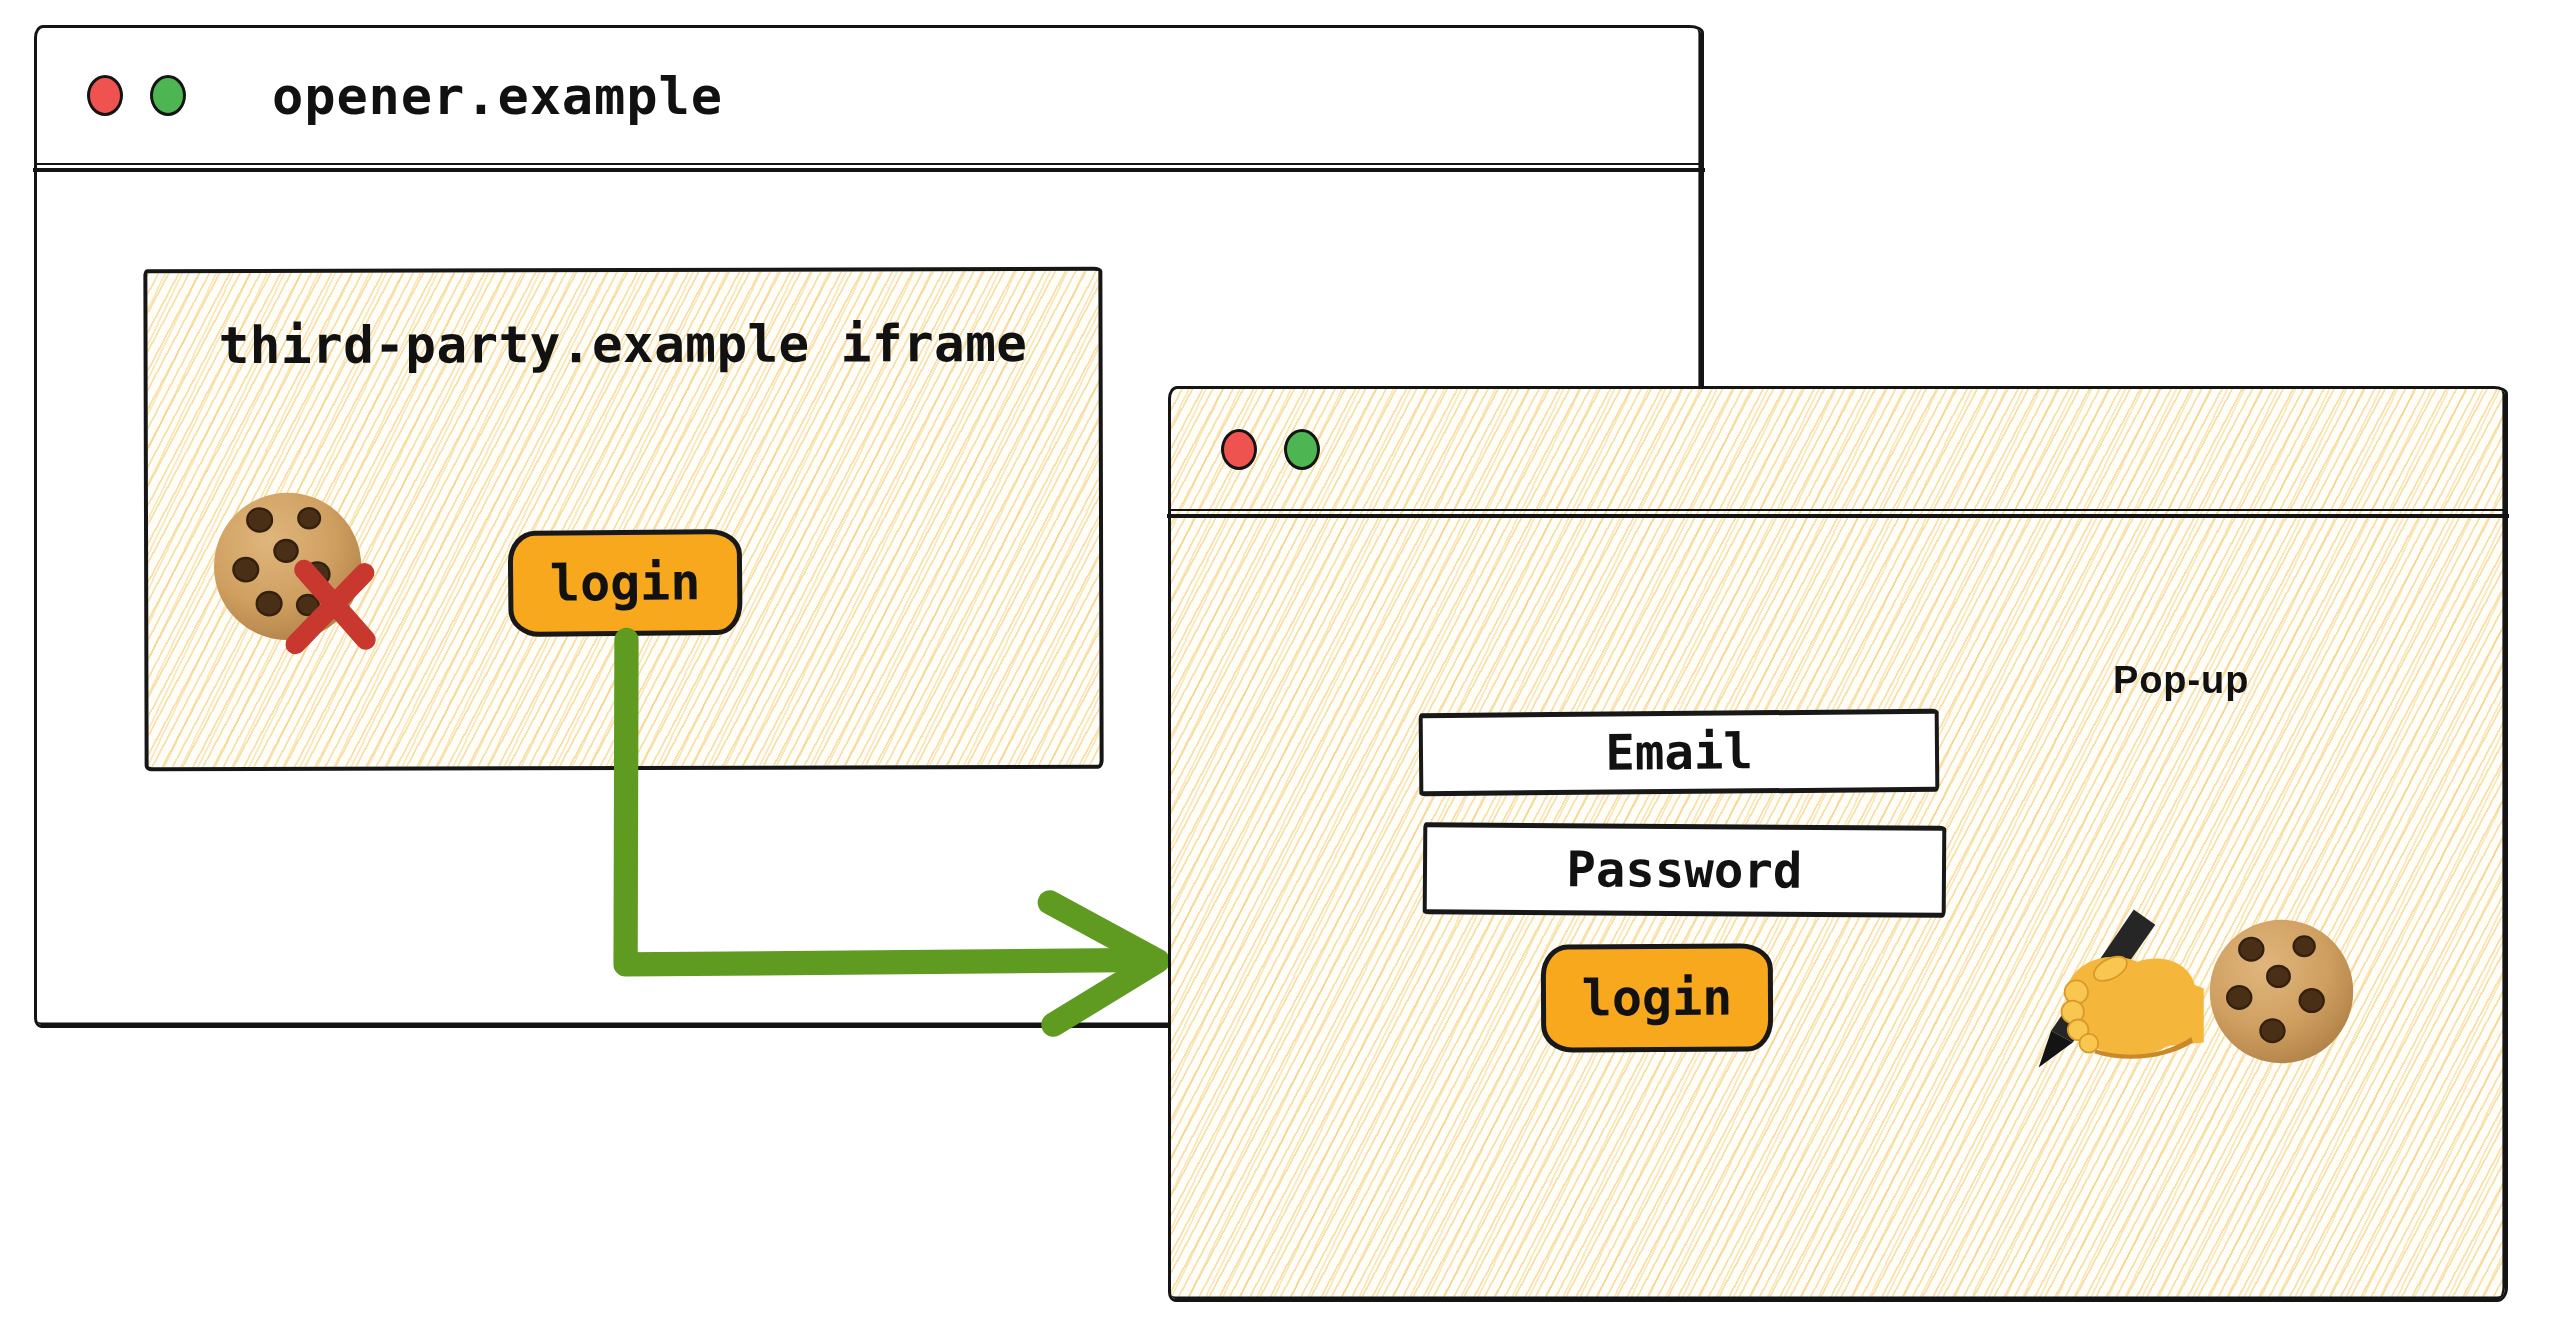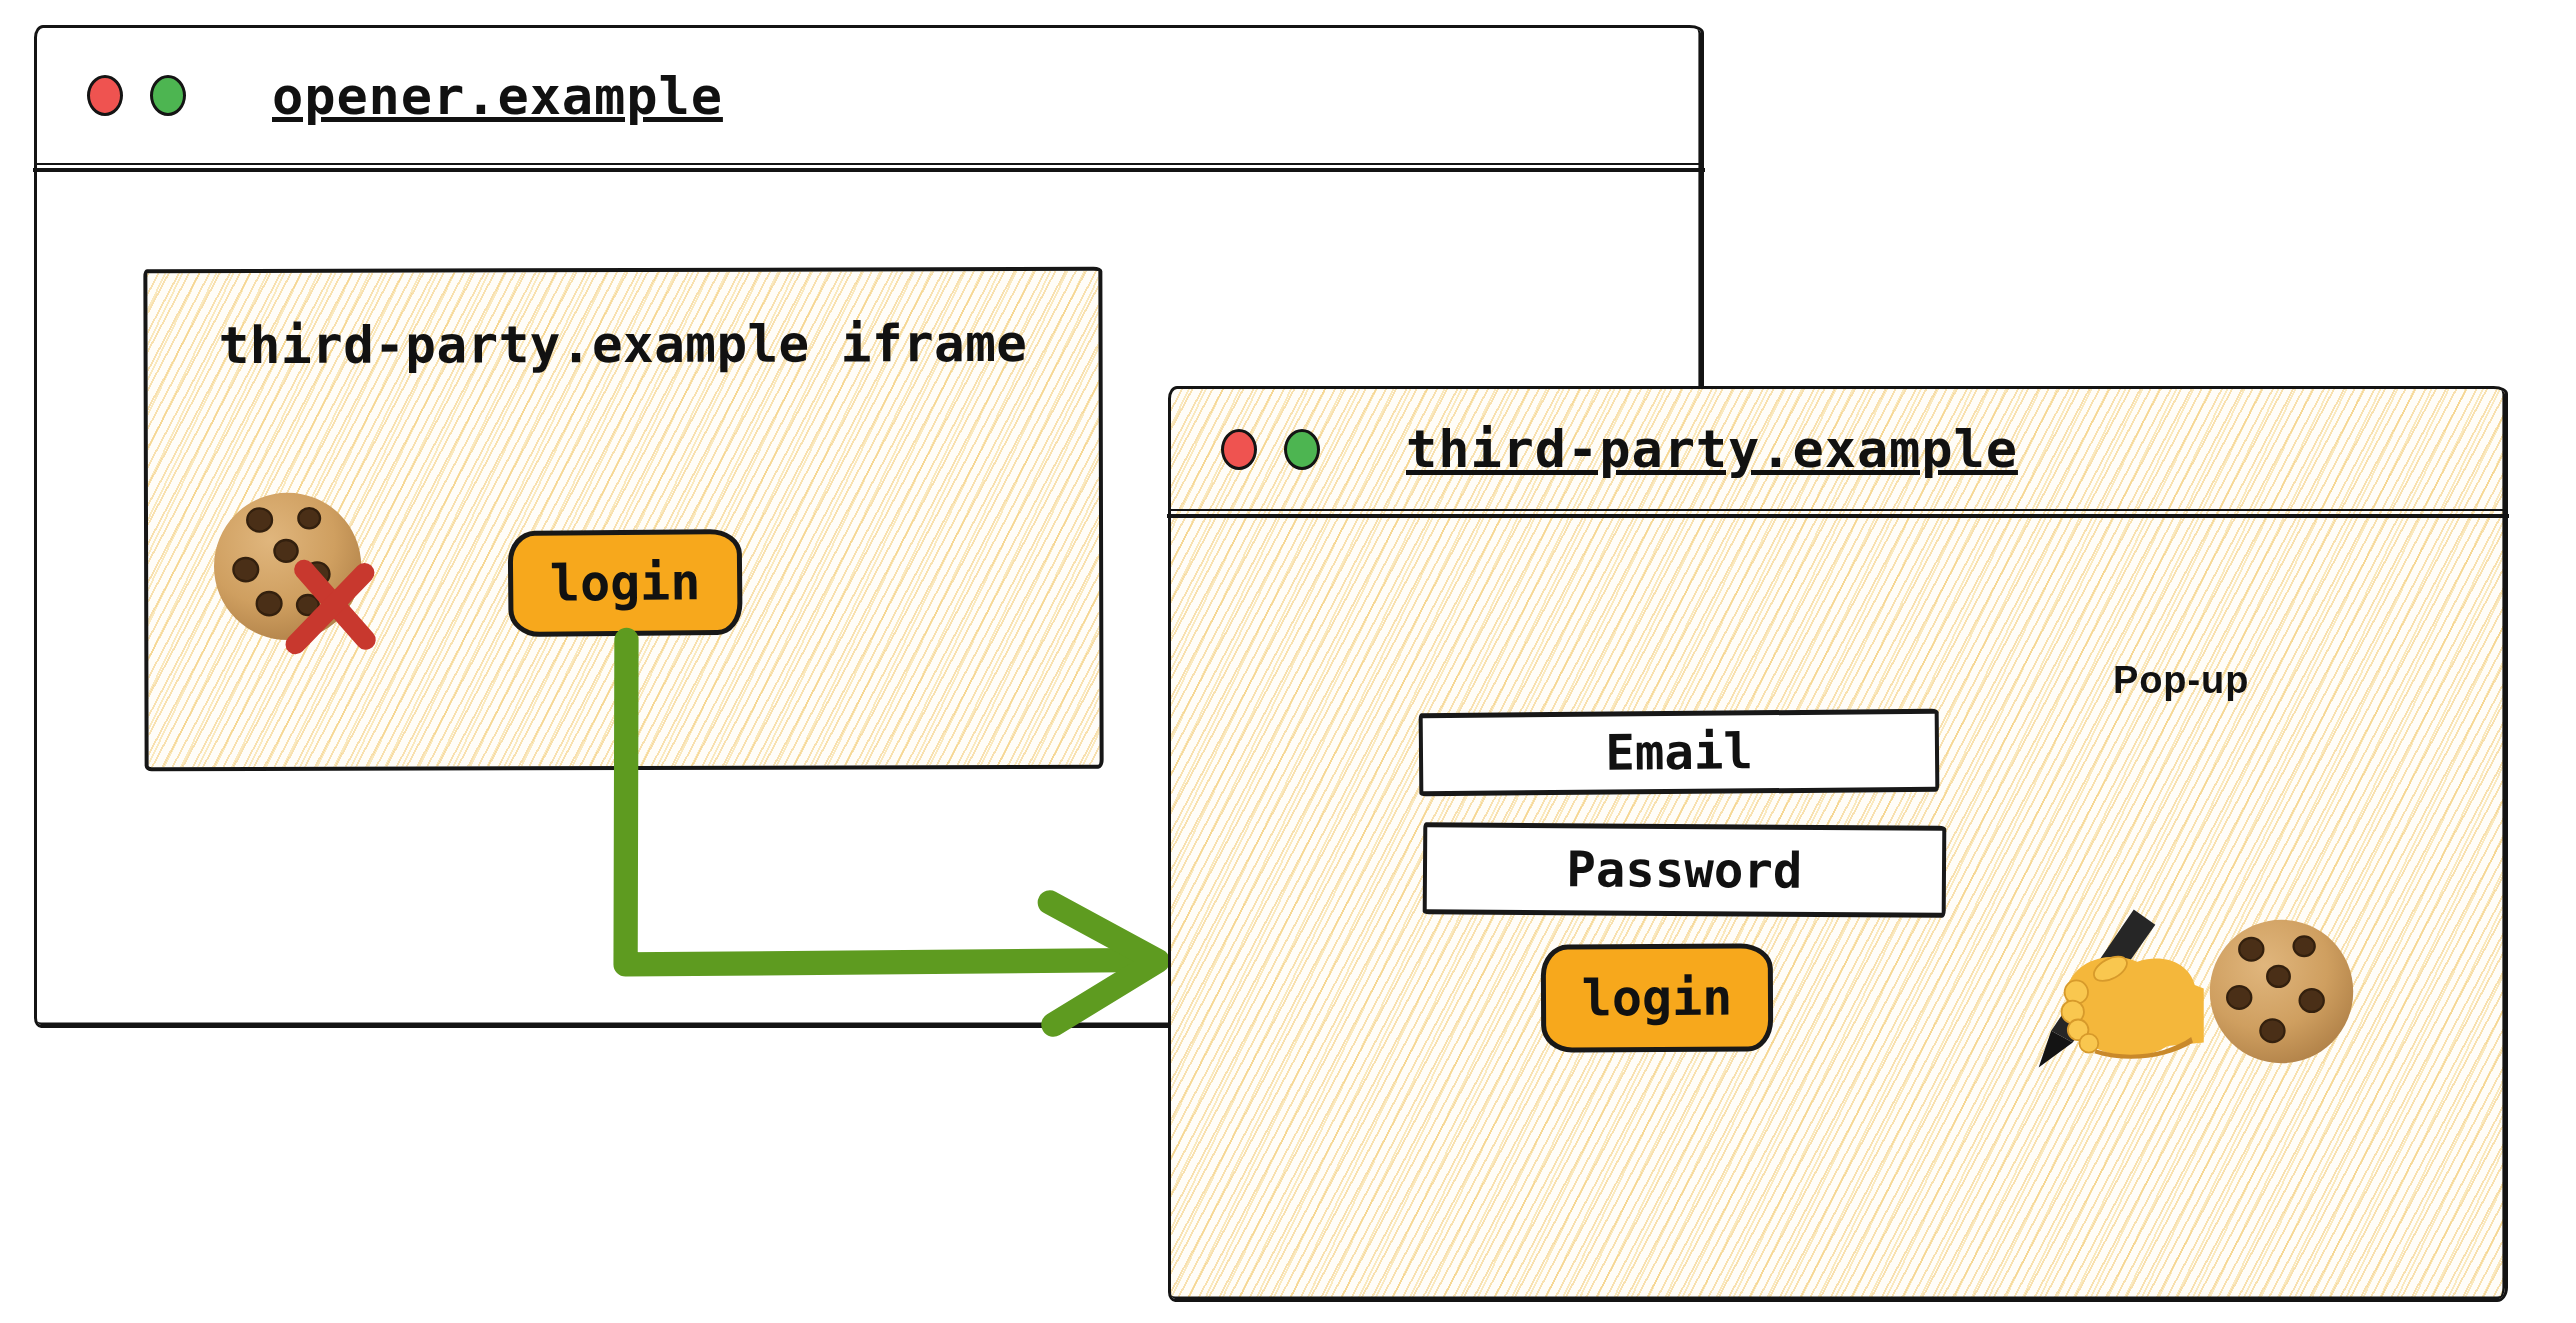--- a/index.html
+++ b/index.html
@@ -25,21 +25,21 @@
     background:#141414;
   }
   .opener .titlebar{height:135px;padding-left:50px;}
   .popup .titlebar{height:120px;padding-left:50px;}
   .dot{
     display:inline-block;width:36px;height:41px;border-radius:50%;
     border:3.6px solid #141414;margin-right:27px;box-sizing:border-box;
   }
   .dot.red{background:#ef5350;}
   .dot.green{background:#4db551;}
-  .win-title{font-size:52px;font-weight:bold;letter-spacing:0.9px;margin-left:59px;white-space:nowrap;text-decoration:underline;}
+  .win-title{font-size:52px;font-weight:bold;letter-spacing:0.9px;margin-left:59px;white-space:nowrap;}
   
   .hatch{
     background-color:#fffdf8;
     background-image:
       repeating-linear-gradient(118deg, rgba(242,201,115,0.55) 0px, rgba(242,201,115,0.55) 1.8px, transparent 1.8px, transparent 9px),
       repeating-linear-gradient(116deg, rgba(247,222,160,0.65) 0px, rgba(247,222,160,0.65) 1.8px, transparent 1.8px, transparent 15.3px);
   }
   .popup.hatch{background-color:#fffdf8;}
   
   .iframe-box{
@@ -128,21 +128,20 @@
 
   <svg class="arrow-svg" width="2576" height="1324" viewBox="0 0 2866 1473">
     <path d="M697 712 L696 1073 L1283 1068" fill="none" stroke="#5e9b20" stroke-width="27" stroke-linecap="round" stroke-linejoin="round"></path>
     <path d="M1168 1004 L1288 1069 L1172 1140" fill="none" stroke="#5e9b20" stroke-width="27" stroke-linecap="round" stroke-linejoin="round"></path>
   </svg>
 
   <section class="window popup hatch">
     <header class="titlebar">
       <span class="dot red"></span>
       <span class="dot green"></span>
-      <span class="win-title">third-party.example</span>
     </header>
 
     <div>
       <div class="popup-heading">Pop-up</div>
 
       <div class="field field-email">
         <span>Email</span>
       </div>
       <div class="field field-password">
         <span>Password</span>

